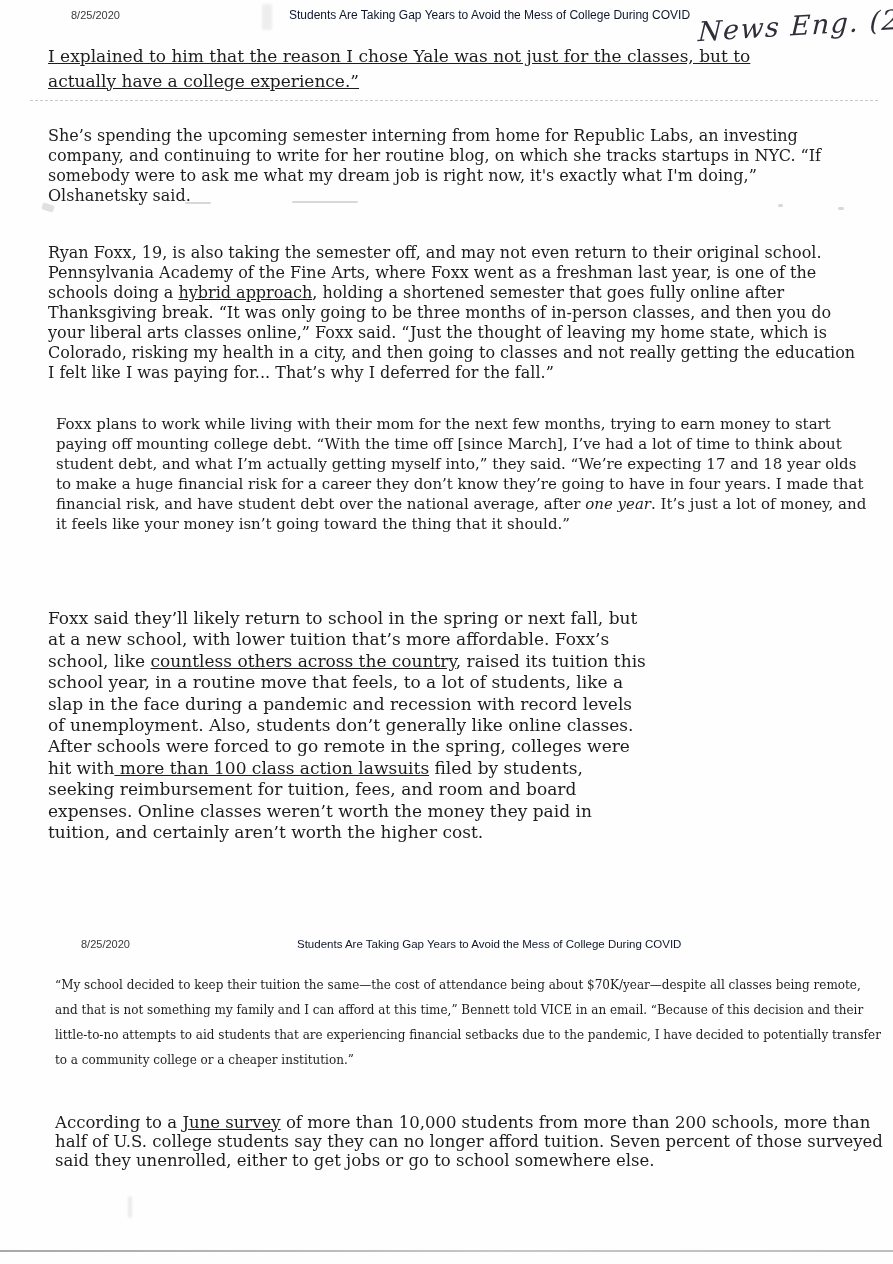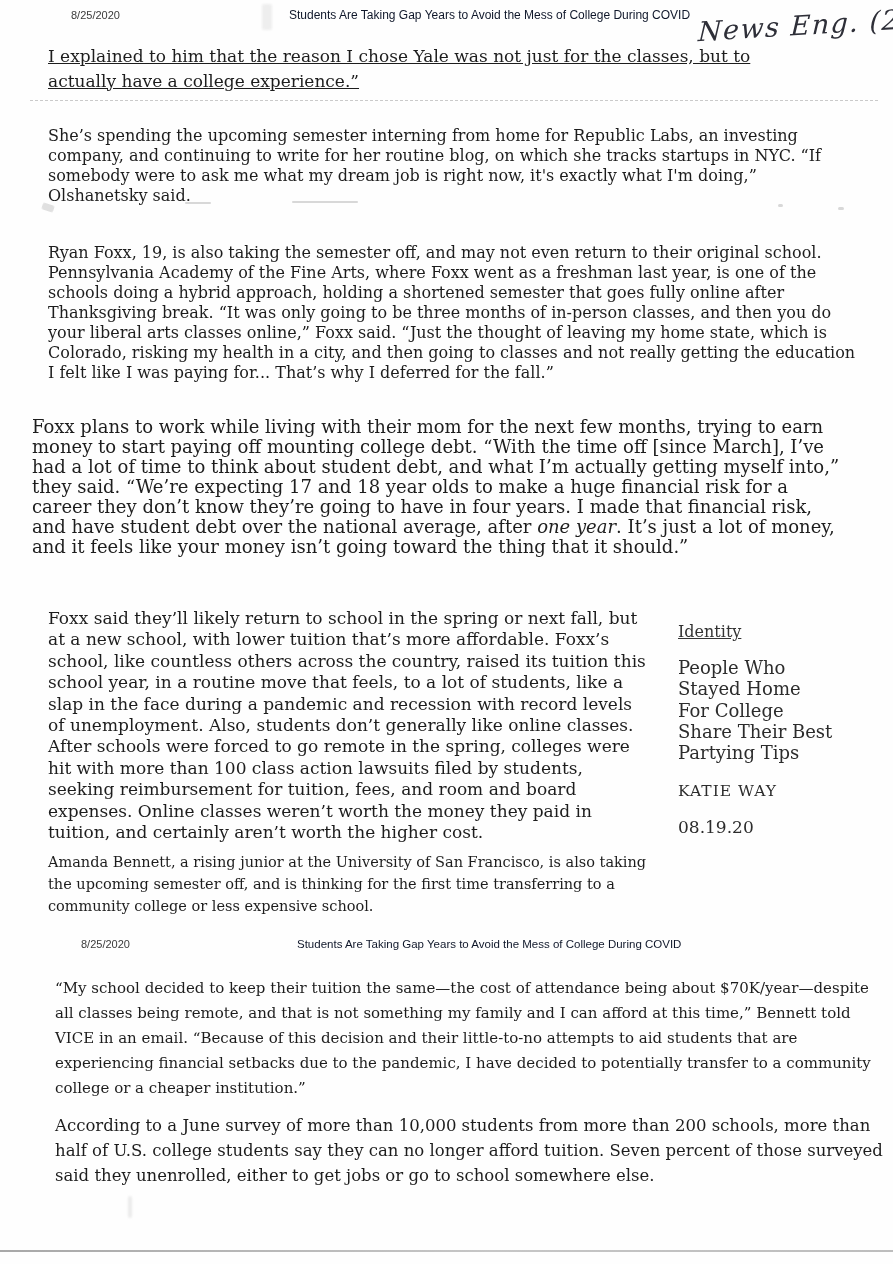--- a/index.html
+++ b/index.html
@@ -34,26 +34,26 @@
     letter-spacing:1.5px;
     color:#2e2f38;
     transform:rotate(-3.5deg) skewX(-6deg);
     white-space:nowrap;
   }
   
   .para{position:absolute;text-align:left;}
   .p-yale{left:48px;top:27px;width:740px;font-size:17px;line-height:24.5px;text-decoration:underline;}
   .p-olsh{left:48px;top:110px;width:808px;font-size:16px;line-height:20px;}
   .p-foxx-intro{left:48px;top:227px;width:818px;font-size:16px;line-height:20px;}
-  .p-foxx-debt{left:32px;top:399px;width:818px;font-size:18px;line-height:20px;}
+  .p-foxx-debt{left:56px;top:399px;width:818px;font-size:15px;line-height:20px;}
   .p-foxx-return{left:48px;top:591px;width:602px;font-size:17px;line-height:21.4px;}
   .p-bennett-intro{left:48px;top:836px;width:602px;font-size:14.5px;line-height:22px;}
-  .p-bennett-quote{left:55px;top:961px;width:826px;font-size:15px;line-height:25px;}
-  .p-survey{left:55px;top:1096px;width:830px;font-size:16.5px;line-height:25px;}
-  .link{color:inherit;cursor:default;}
+  .p-bennett-quote{left:55px;top:961px;width:826px;font-size:12px;line-height:25px;}
+  .p-survey{left:55px;top:1096px;width:830px;font-size:16.5px;line-height:19px;}
+  .link{text-decoration:underline;color:inherit;cursor:default;}
   .it{font-style:italic;}
   
   .sidebar{position:absolute;left:678px;top:622px;width:195px;}
   .sb-section{
     font-size:16px;color:#333;
     text-decoration:underline;
     margin:0 0 16px 0;
   }
   .sb-headline{font-size:18px;line-height:21.3px;color:#2c2c2c;}
   .sb-author{font-size:15.5px;letter-spacing:1px;color:#2c2c2c;margin-top:19px;}
@@ -91,34 +91,21 @@
   <div class="dotted-sep"></div>
 
   <p class="para p-olsh">She’s spending the upcoming semester interning from home for Republic Labs, an investing company, and continuing to write for her routine blog, on which she tracks startups in NYC. “If somebody were to ask me what my dream job is right now, it's exactly what I'm doing,” Olshanetsky said.</p>
 
   <p class="para p-foxx-intro"><span>Ryan Foxx, 19, is also taking the semester off, and may not even return to their original school. Pennsylvania Academy of the Fine Arts, where Foxx went as a freshman last year, is one of the schools doing a </span><span class="link">hybrid approach</span><span>, holding a shortened semester that goes fully online after Thanksgiving break. “It was only going to be three months of in-person classes, and then you do your liberal arts classes online,” Foxx said. “Just the thought of leaving my home state, which is Colorado, risking my health in a city, and then going to classes and not really getting the education I felt like I was paying for... That’s why I deferred for the fall.”</span></p>
 
   <p class="para p-foxx-debt"><span>Foxx plans to work while living with their mom for the next few months, trying to earn money to start paying off mounting college debt. “With the time off [since March], I’ve had a lot of time to think about student debt, and what I’m actually getting myself into,” they said. “We’re expecting 17 and 18 year olds to make a huge financial risk for a career they don’t know they’re going to have in four years. I made that financial risk, and have student debt over the national average, after </span><span class="it">one year</span><span>. It’s just a lot of money, and it feels like your money isn’t going toward the thing that it should.”</span></p>
 
   <p class="para p-foxx-return"><span>Foxx said they’ll likely return to school in the spring or next fall, but at a new school, with lower tuition that’s more affordable. Foxx’s school, like </span><span class="link">countless others across the country</span><span>, raised its tuition this school year, in a routine move that feels, to a lot of students, like a slap in the face during a pandemic and recession with record levels of unemployment. Also, students don’t generally like online classes. After schools were forced to go remote in the spring, colleges were hit with</span><span class="link"> more than 100 class action lawsuits</span><span> filed by students, seeking reimbursement for tuition, fees, and room and board expenses. Online classes weren’t worth the money they paid in tuition, and certainly aren’t worth the higher cost.</span></p>
 
-  <div class="sidebar">
-    <div class="sb-section">Identity</div>
-    <div class="sb-headline">
-      <div>People Who</div>
-      <div>Stayed Home</div>
-      <div>For College</div>
-      <div>Share Their Best</div>
-      <div>Partying Tips</div>
-    </div>
-    <div class="sb-author">KATIE WAY</div>
-    <div class="sb-date">08.19.20</div>
-  </div>
 
-  <p class="para p-bennett-intro">Amanda Bennett, a rising junior at the University of San Francisco, is also taking the upcoming semester off, and is thinking for the first time transferring to a community college or less expensive school.</p>
 
   <span class="print-hdr-date" style="left:48px;top:938px;">8/25/2020</span>
   <span class="print-hdr-title hdr2" style="left:297px;top:938px;">Students Are Taking Gap Years to Avoid the Mess of College During COVID</span>
 
   <p class="para p-bennett-quote">“My school decided to keep their tuition the same—the cost of attendance being about $70K/year—despite all classes being remote, and that is not something my family and I can afford at this time,” Bennett told VICE in an email. “Because of this decision and their little-to-no attempts to aid students that are experiencing financial setbacks due to the pandemic, I have decided to potentially transfer to a community college or a cheaper institution.”</p>
 
   <p class="para p-survey"><span>According to a </span><span class="link">June survey</span><span> of more than 10,000 students from more than 200 schools, more than half of U.S. college students say they can no longer afford tuition. Seven percent of those surveyed said they unenrolled, either to get jobs or go to school somewhere else.</span></p>
 
   <div class="smudge sm1"></div>
   <div class="smudge sm2"></div>

